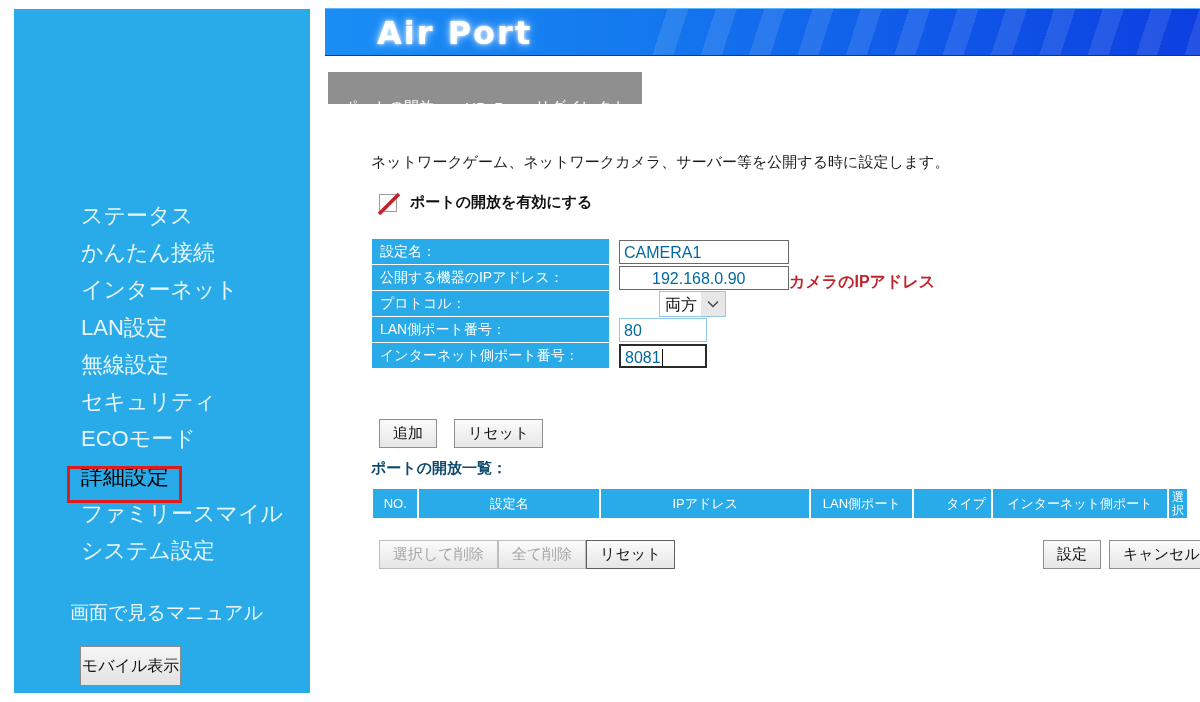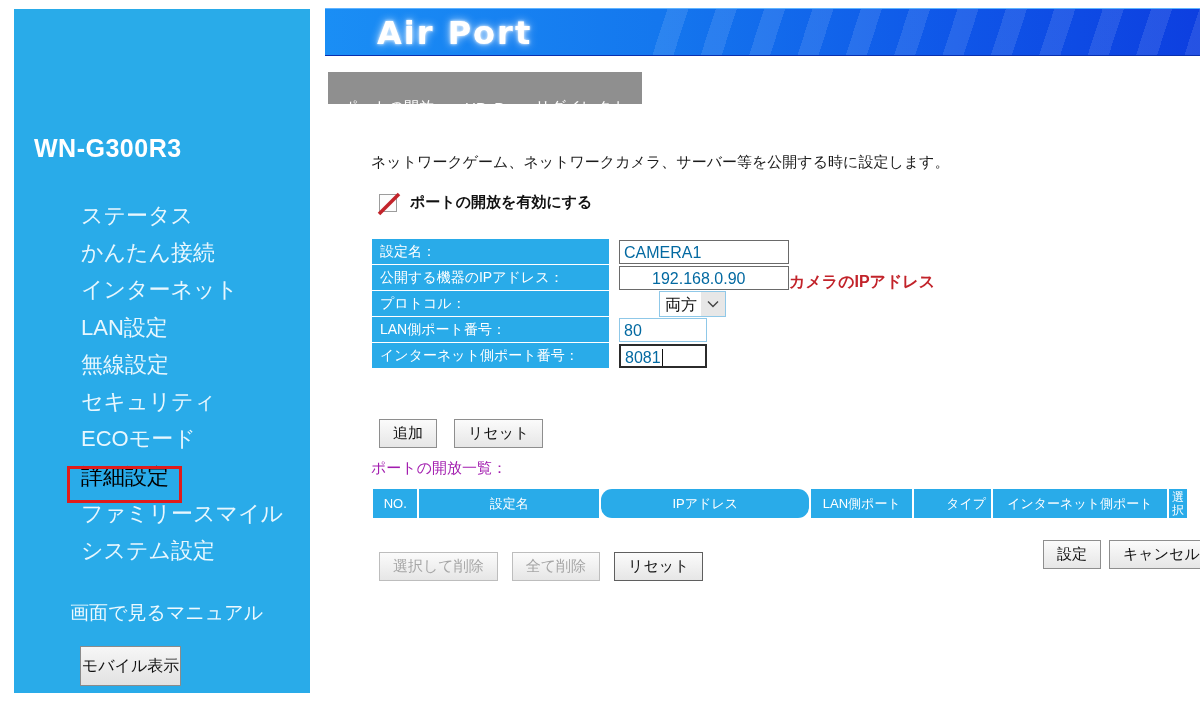--- a/index.html
+++ b/index.html
@@ -202,21 +202,21 @@
     cursor: pointer;
     white-space: nowrap;
   }
   .btn.disabled { color: #a6a6a6; border-color: #bdbdbd; cursor: default; }
   .btn.strong { border-color: #5f5f5f; }
 
   #form-actions { position: absolute; left: 379px; top: 419px; display: flex; gap: 17px; }
 
   #list-title {
     position: absolute; left: 371px; top: 459px;
-    font-size: 15px; font-weight: normal; color: #a21caf; white-space: nowrap;
+    font-size: 15px; font-weight: bold; color: #0c4a6e; white-space: nowrap;
   }
 
   
   #list-table {
     position: absolute; left: 371px; top: 489px;
     width: 818px;
     border-collapse: separate;
     border-spacing: 2px 0;
   }
   #list-table th {
@@ -228,30 +228,29 @@
     white-space: nowrap;
   }
   #list-table th.vert {
     width: 18px;
     font-size: 12px;
     line-height: 1.05;
     padding: 0;
   }
   #list-table th.vert span { display: block; }
 
-  #list-actions-left { position: absolute; left: 379px; top: 552px; display: flex; gap: 14px; }
+  #list-actions-left { position: absolute; left: 379px; top: 540px; display: flex; }
   #list-actions-right { position: absolute; left: 1043px; top: 540px; display: flex; gap: 8px; }
 </style>
 </head>
 <body>
 
 <div id="app">
 
   <div id="sidebar">
-    <div id="device-title">WN-G300R3</div>
     <div id="nav">
         <div class="nav-item">ステータス</div>
         <div class="nav-item">かんたん接続</div>
         <div class="nav-item">インターネット</div>
         <div class="nav-item">LAN設定</div>
         <div class="nav-item">無線設定</div>
         <div class="nav-item">セキュリティ</div>
         <div class="nav-item">ECOモード</div>
         <div class="nav-item highlighted">詳細設定</div>
         <div class="nav-item">ファミリースマイル</div>
@@ -331,21 +330,21 @@
       <div class="btn">リセット</div>
     </div>
 
   <div id="list-title">ポートの開放一覧：</div>
 
   <table id="list-table">
     <thead>
       <tr id="list-head-row">
           <th style="width: 44px;">NO.</th>
           <th style="width: 178px;">設定名</th>
-          <th style="width: 206px; border-radius: 11px;">IPアドレス</th>
+          <th style="width: 206px;">IPアドレス</th>
           <th style="width: 100px;">LAN側ポート</th>
           <th style="width: 76px; padding-left: 28px;">タイプ</th>
           <th style="width: 172px;">インターネット側ポート</th>
           <th class="vert">
             <span>選</span>
             <span>択</span>
           </th>
         </tr>
     </thead>
     <tbody id="list-body"></tbody>

